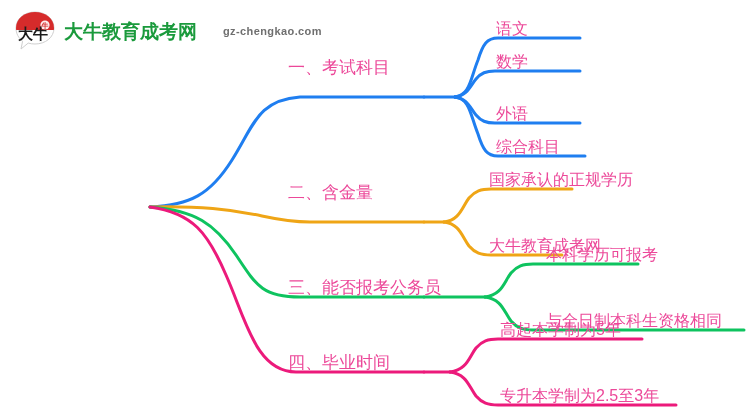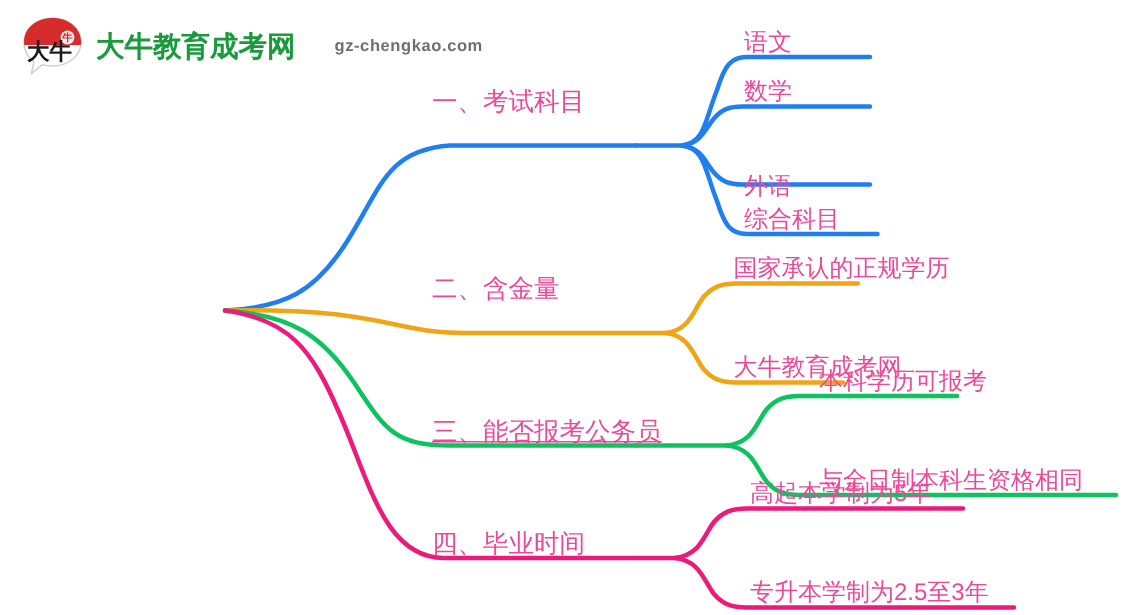--- a/index.html
+++ b/index.html
@@ -133,26 +133,26 @@
     </div>
     <div class="logo-text">
       <div class="logo-title">大牛教育成考网</div>
       <div class="logo-sub">gz-chengkao.com</div>
     </div>
   </div>
 
 
   <div class="node node-branch" style="left:288px; top:184px;">二、含金量</div>
   <div class="node node-branch" style="left:288px; top:59px;">一、考试科目</div>
-  <div class="node node-branch" style="left:288px; top:279px;text-decoration:underline;">三、能否报考公务员</div>
+  <div class="node node-branch" style="left:288px; top:279px;">三、能否报考公务员</div>
   <div class="node node-branch" style="left:288px; top:354px;">四、毕业时间</div>
 
   <div class="node node-leaf" style="left:496px; top:21px;">语文</div>
   <div class="node node-leaf" style="left:496px; top:54px;">数学</div>
-  <div class="node node-leaf" style="left:496px; top:106px;margin-top:11px;">外语</div>
+  <div class="node node-leaf" style="left:496px; top:106px;">外语</div>
   <div class="node node-leaf" style="left:496px; top:139px;">综合科目</div>
 
   <div class="node node-leaf" style="left:489px; top:172px;">国家承认的正规学历</div>
   <div class="node node-leaf" style="left:489px; top:238px;">大牛教育成考网</div>
 
   <div class="node node-leaf" style="left:546px; top:247px;">本科学历可报考</div>
   <div class="node node-leaf" style="left:546px; top:313px;">与全日制本科生资格相同</div>
 
   <div class="node node-leaf" style="left:500px; top:322px;">高起本学制为5年</div>
   <div class="node node-leaf" style="left:500px; top:388px;">专升本学制为2.5至3年</div>

